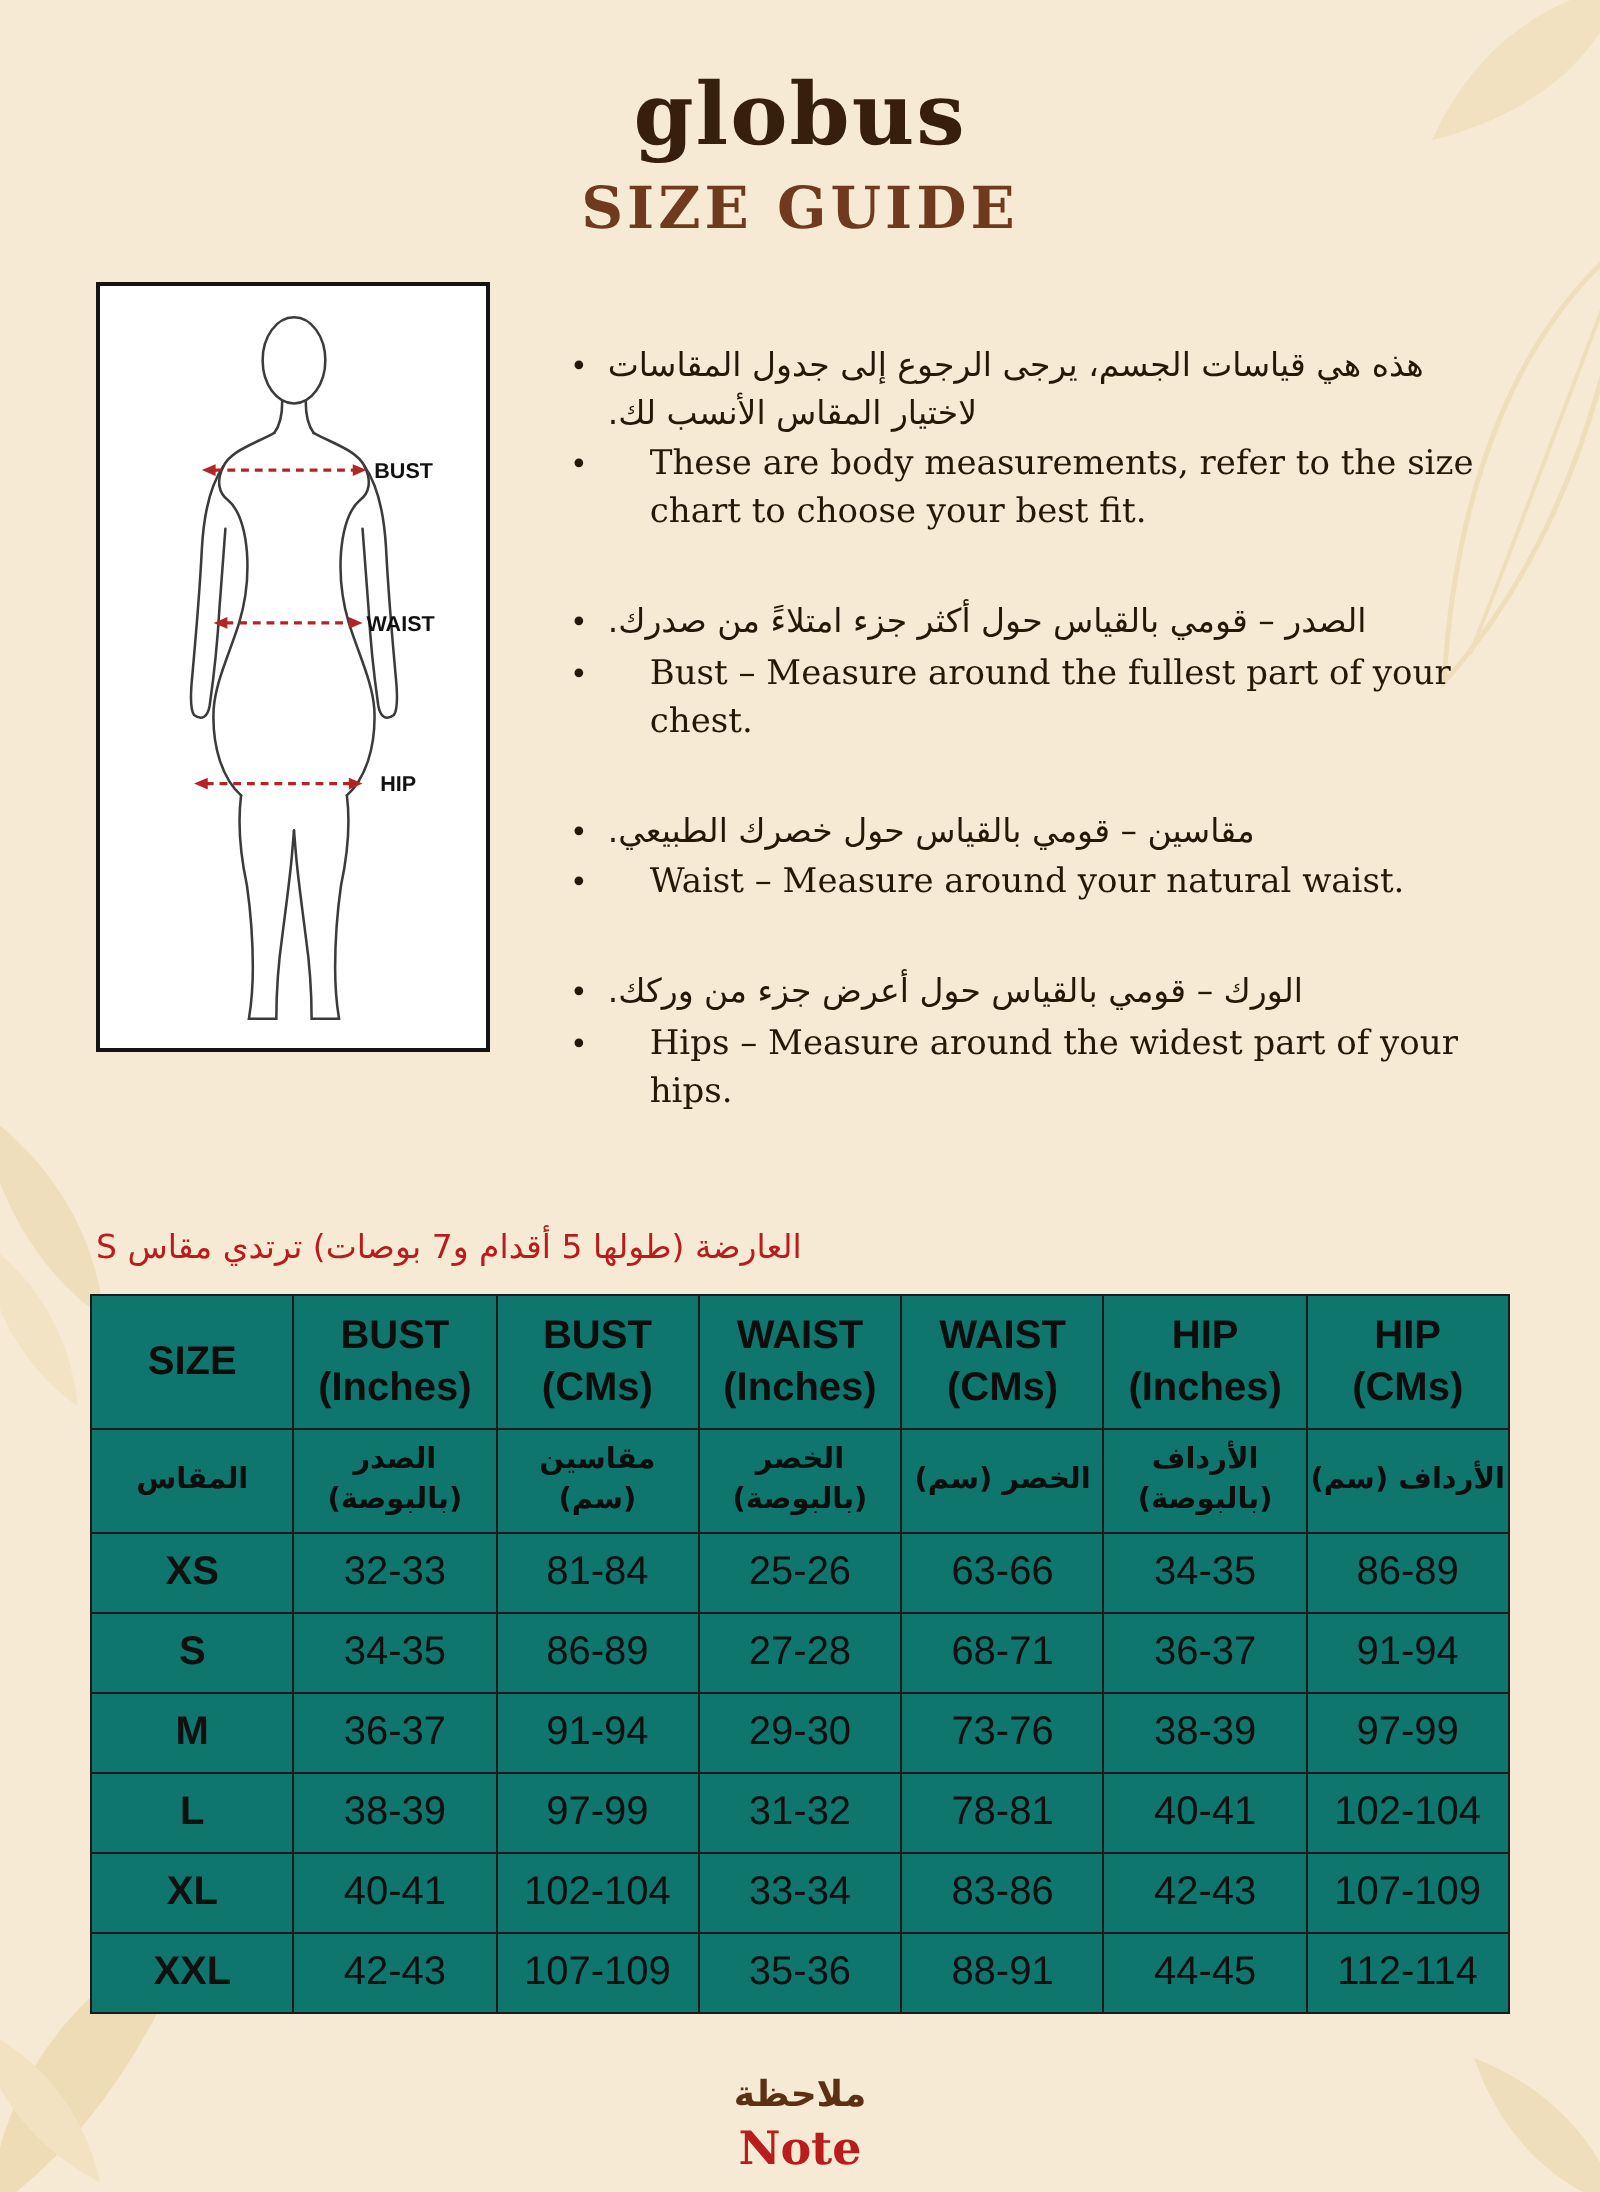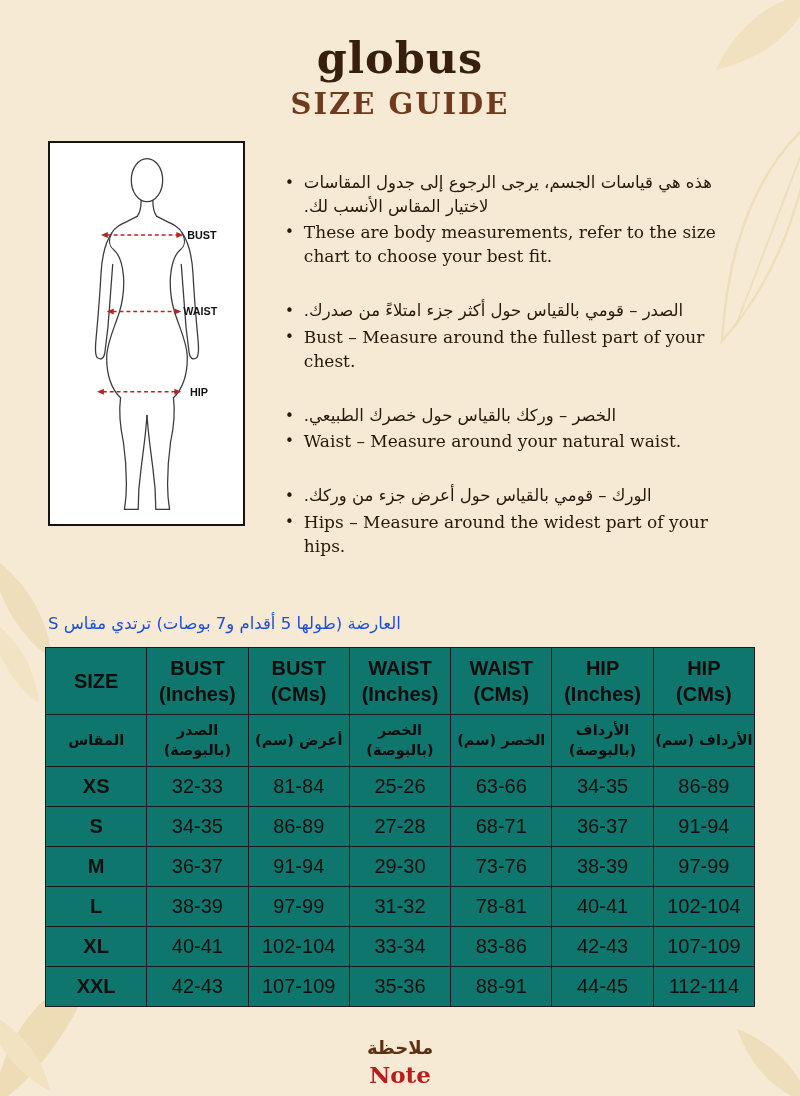--- a/index.html
+++ b/index.html
@@ -25,24 +25,24 @@
   .measure-lines line { stroke:#b32424; stroke-width:1.6; stroke-dasharray:4 3; }
   .measure-lines polygon { fill:#b32424; }
   .figure-labels text { font-family:"Liberation Sans", sans-serif; font-size:11px; font-weight:bold; fill:#111111; }
 
   .bullets { flex:1; padding:30px 0 0 40px; }
   .bullet-group { margin-bottom:31px; }
   .bullet-line { display:flex; gap:10px; font-size:17px; line-height:1.42; color:#241808; }
   .bullet-line + .bullet-line { margin-top:2px; }
   .dot { flex:none; font-family:"DejaVu Sans", sans-serif; font-size:15px; padding-top:2px; }
   .txt.ar { font-family:"DejaVu Sans", sans-serif; direction:rtl; text-align:left; font-size:16.5px; }
-  .txt.en { font-family:"DejaVu Serif", serif; }
-
-  
-  .model-note { margin:25px 48px 0; font-size:16.5px; color:#1d4ed8; }
+  .txt.en { font-family:"DejaVu Serif", serif;margin-left:21px; }
+
+  
+  .model-note { margin:25px 48px 0; font-size:16.5px; color:#b91c1c; }
   .model-note .ar { font-family:"DejaVu Sans", sans-serif; direction:rtl; text-align:left; }
   .model-note .en { font-family:"DejaVu Serif", serif; margin-top:2px; }
 
   
   .size-table {
     border-collapse:collapse; table-layout:fixed;
     margin:14px 45px 0; width:710px; background:#0f766e;
   }
   .size-table th, .size-table td {
     border:1.6px solid #1b1b1b; text-align:center; vertical-align:middle;
@@ -146,21 +146,21 @@
           </div>
           <div class="bullet-line">
             <span class="dot">•</span>
             <span class="txt en">Bust – Measure around the fullest part of your chest.</span>
           </div>
         </div>
 
         <div class="bullet-group">
           <div class="bullet-line">
             <span class="dot">•</span>
-            <span class="txt ar">الخصر – وركك بالقياس حول خصرك الطبيعي.</span>
+            <span class="txt ar">مقاسين – قومي بالقياس حول خصرك الطبيعي.</span>
           </div>
           <div class="bullet-line">
             <span class="dot">•</span>
             <span class="txt en">Waist – Measure around your natural waist.</span>
           </div>
         </div>
 
         <div class="bullet-group">
           <div class="bullet-line">
             <span class="dot">•</span>
@@ -214,21 +214,21 @@
         <tr class="hdr-ar">
           <td>
               <span class="l1">المقاس</span>
               <span class="l2"></span>
             </td>
           <td>
               <span class="l1">الصدر</span>
               <span class="l2">(بالبوصة)</span>
             </td>
           <td>
-              <span class="l1">أعرض (سم)</span>
+              <span class="l1">مقاسين (سم)</span>
               <span class="l2"></span>
             </td>
           <td>
               <span class="l1">الخصر</span>
               <span class="l2">(بالبوصة)</span>
             </td>
           <td>
               <span class="l1">الخصر (سم)</span>
               <span class="l2"></span>
             </td>

